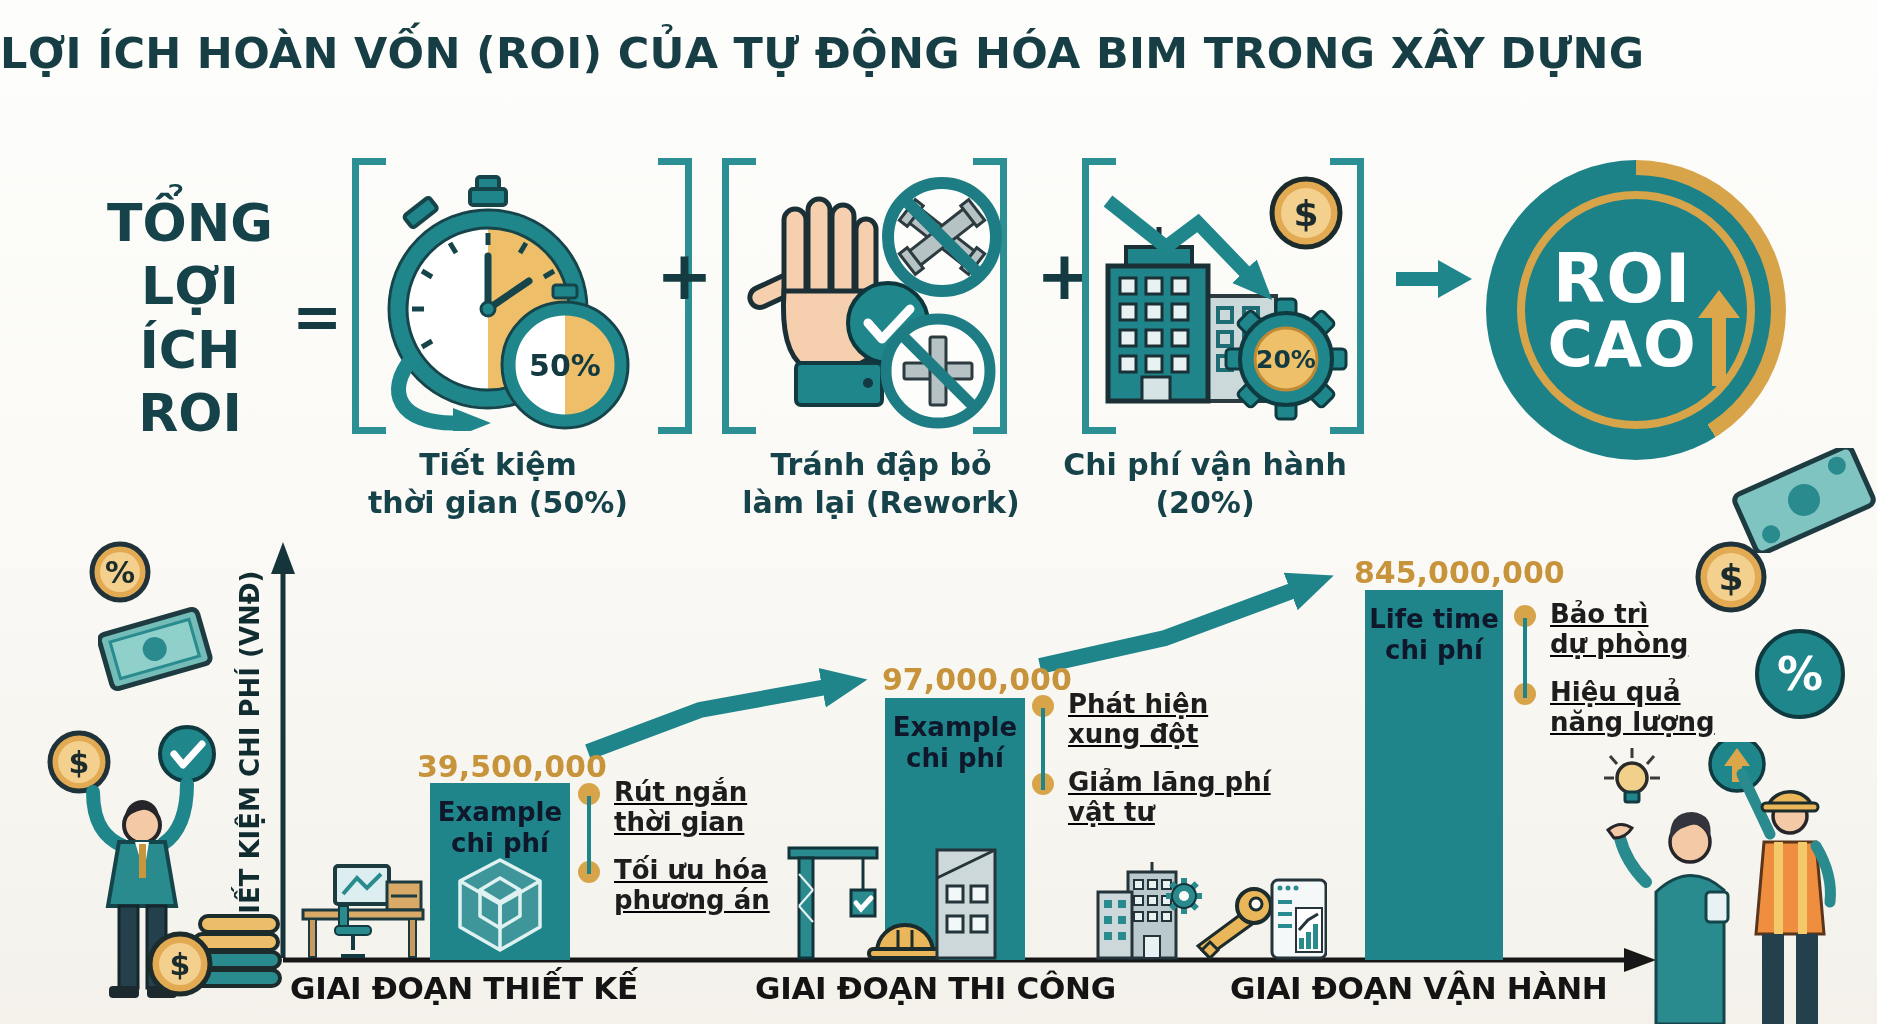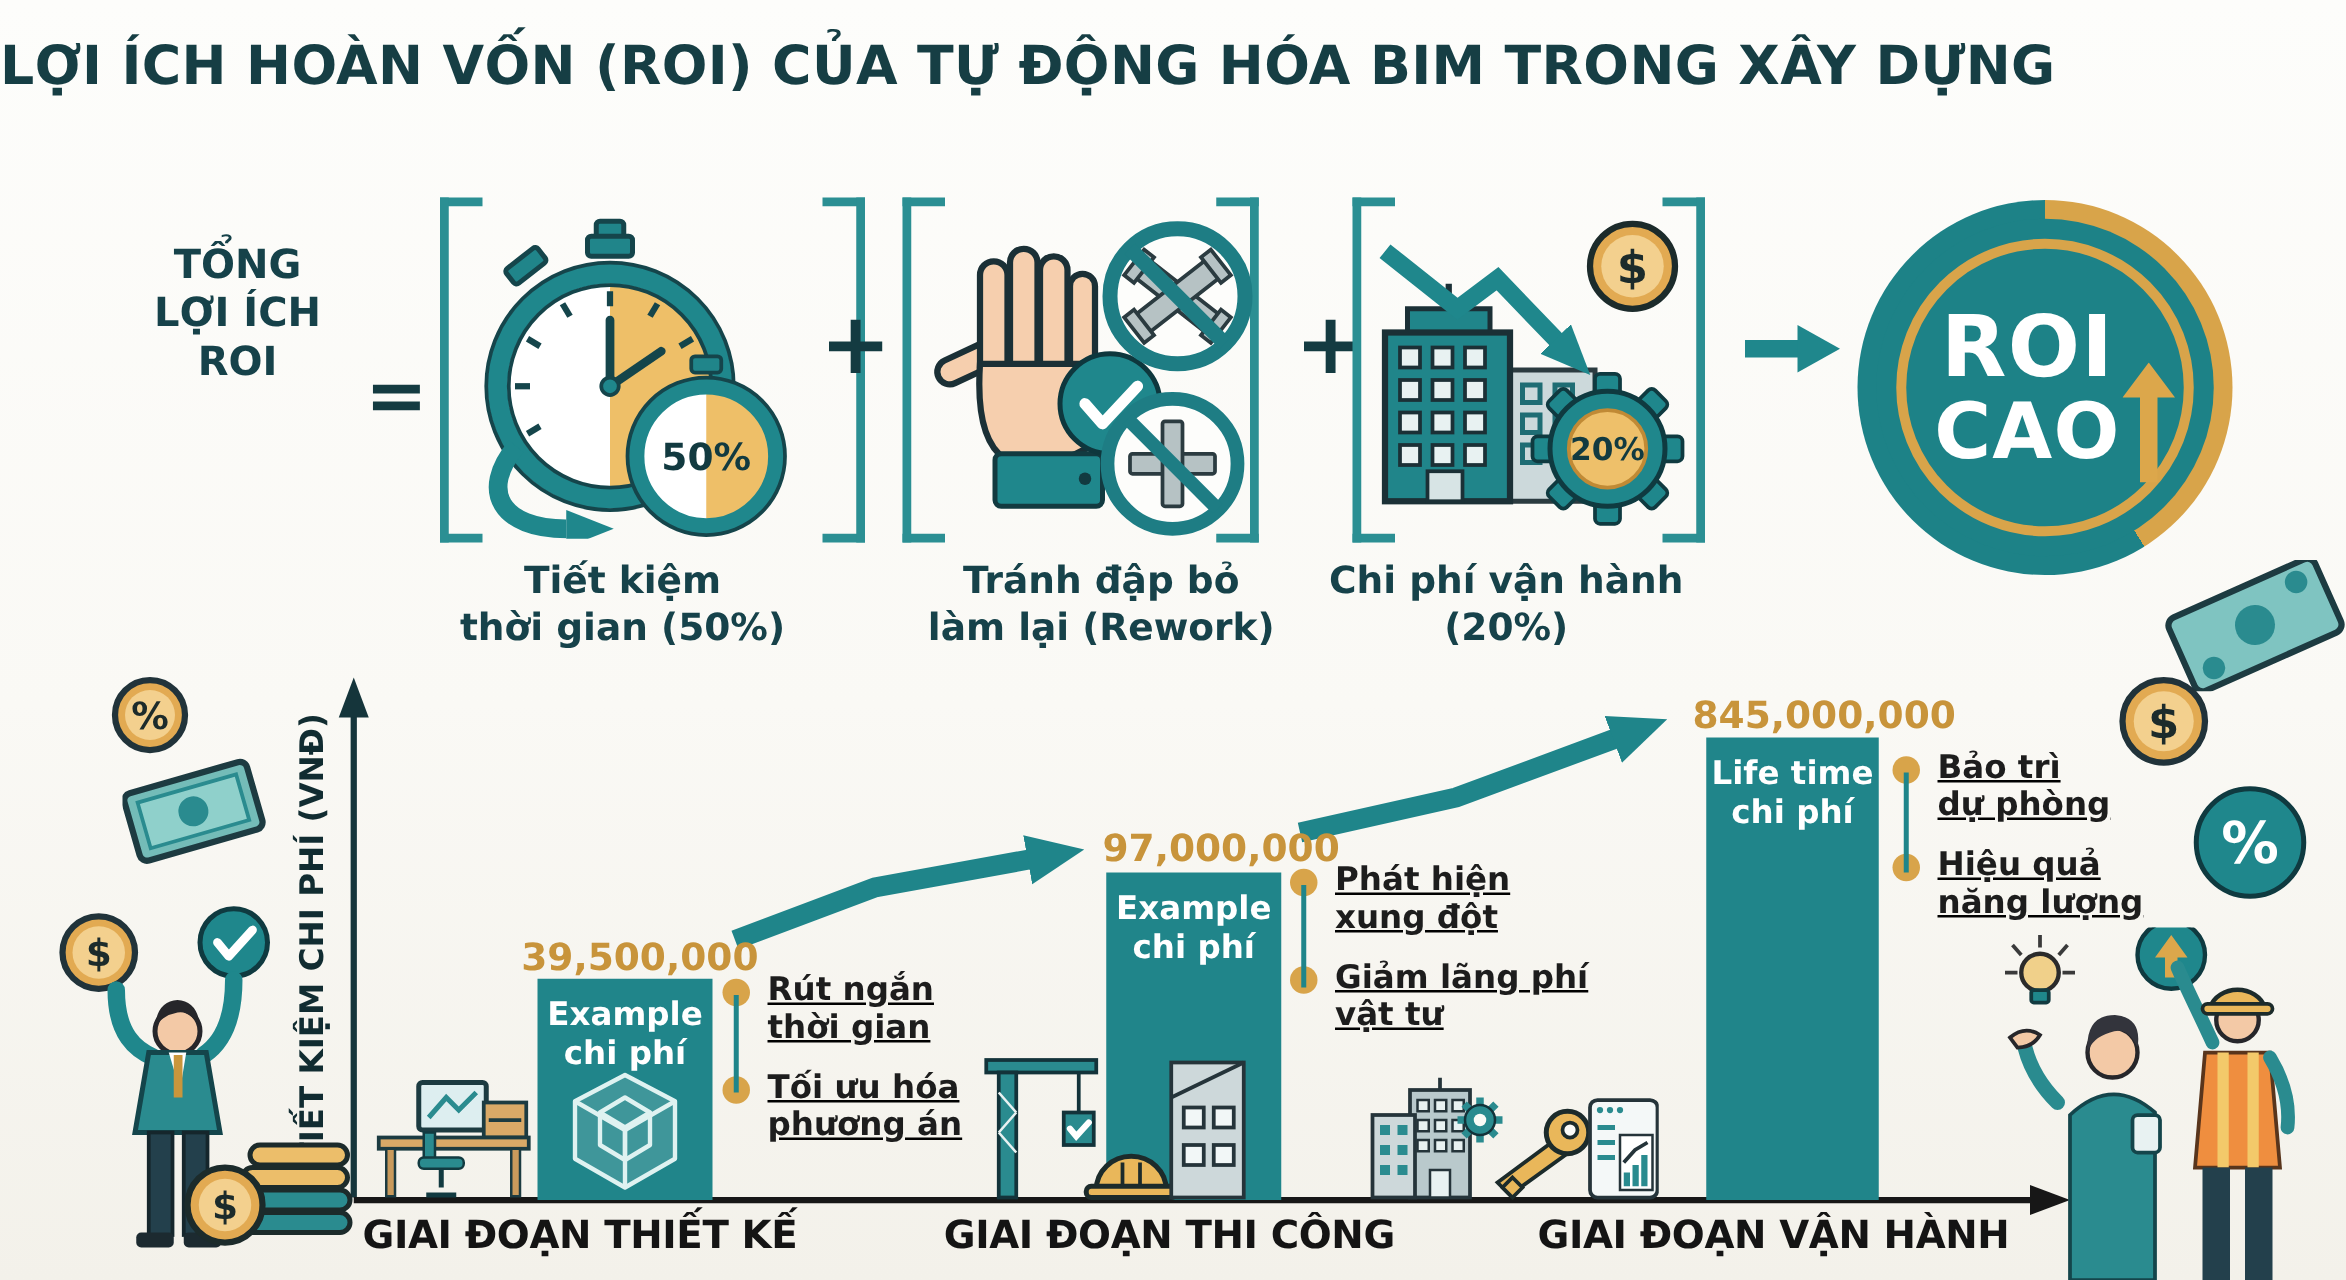--- a/index.html
+++ b/index.html
@@ -4,41 +4,41 @@
 <style>
   * { margin:0; padding:0; box-sizing:border-box; }
   html,body { background:#e8e8e4; }
   body { font-family:"DejaVu Sans","Liberation Sans",sans-serif; }
   #stage { position:relative; width:1877px; height:1024px; overflow:hidden;
            background:linear-gradient(180deg,#fdfdfb 0%,#faf9f5 55%,#f3f1ea 100%); }
   .abs { position:absolute; }
   .pre { white-space:pre-line; }
   .title { left:0; top:28px; width:100%; text-align:left; font-size:43px; font-weight:bold;
            color:#163e44; letter-spacing:.3px; }
-  .lhs { left:84px; top:192px; width:212px; text-align:center; font-size:32px; line-height:1.22;
+  .lhs { left:84px; top:192px; width:212px; text-align:center; font-size:52px; line-height:1.22;
          font-weight:bold; color:#16424a; }
   .eqsign { font-weight:bold; color:#143b41; }
   .equals { left:292px; top:282px; font-size:60px; }
   .plus  { font-size:68px; }
   .term { top:158px; height:276px; }
   .bracket { position:absolute; top:0; width:34px; height:100%; border:7px solid #2b8f93; }
   .bracket.l { left:0; border-right:none; }
   .bracket.r { right:0; border-left:none; }
   .term-label { top:446px; text-align:center; font-size:30px; line-height:1.25; font-weight:bold;
                 color:#16424a; }
   .roi-circle { left:1486px; top:160px; width:300px; height:300px; border-radius:50%;
                 background:conic-gradient(#d8a44a 0deg 148deg,#1d8287 148deg 360deg); }
   .roi-inner { position:absolute; inset:15px; border-radius:50%; background:#1d8287; }
   .roi-ring  { position:absolute; inset:31px; border-radius:50%; border:8px solid #d8a44a; }
   .roi-text { position:absolute; inset:0; display:flex; flex-direction:column; align-items:center;
               justify-content:center; color:#fff; font-weight:bold; line-height:1.02; padding-right:28px; }
   .roi-text .l1 { font-size:68px; letter-spacing:1px; }
   .roi-text .l2 { font-size:62px; letter-spacing:1px; }
   .bar { background:#20858a; }
-  .bar-caption { position:absolute; left:0; top:14px; width:100%; text-align:center; color:#ffffff;
+  .bar-caption { position:absolute; left:0; top:14px; width:100%; text-align:center; color:#0f172a;
                  font-weight:bold; font-size:26px; line-height:1.2; }
   .value-label { text-align:center; font-size:30px; font-weight:bold; color:#c8943b; }
   .bullets { width:330px; }
   .bullet { display:flex; gap:14px; margin-bottom:18px;text-decoration:underline; }
   .dot { flex:none; width:22px; height:22px; border-radius:50%; background:#d8a44a; margin-top:5px; }
   .btext { font-size:26px; font-weight:bold; color:#1d1d1d; line-height:1.15; }
   .connector { position:absolute; left:9px; top:18px; width:4px; background:#1f858a; }
   .cat-label { top:970px; text-align:left; font-size:31px; font-weight:bold; color:#141414;
                letter-spacing:-0.3px; }
   .ylabel { left:40px; top:736px; width:420px; text-align:center; font-size:26px; font-weight:bold;

